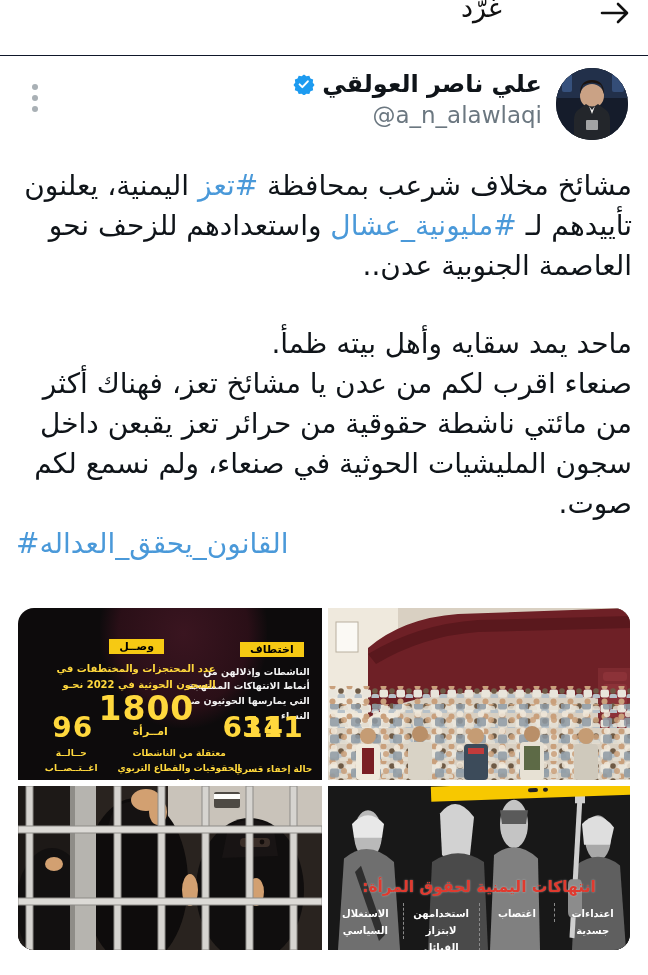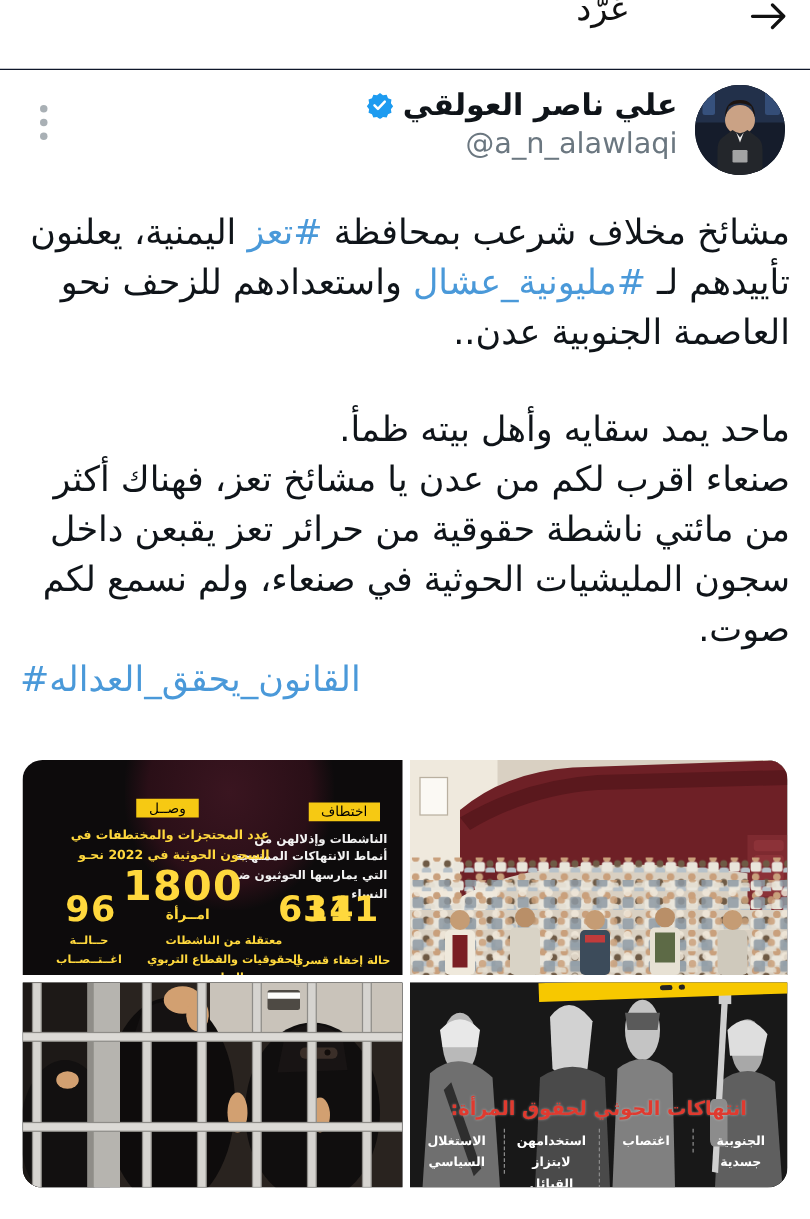--- a/index.html
+++ b/index.html
@@ -31,21 +31,21 @@
   
   .media-grid { margin:44px 18px 0 18px; width:612px; height:342px;
     display:grid; grid-template-columns:304px 302px; grid-template-rows:172px 164px;
     gap:6px; border-radius:16px; overflow:hidden; }
   .cell { position:relative; overflow:hidden; background:#111; }
 
   
   .info-cell { background:#0d0b0c; direction:rtl; }
   .silhouette { position:absolute; right:18%; top:-40%; width:55%; height:110%;
     background:radial-gradient(ellipse at center, #3a1520 0%, #2a0f17 55%, rgba(13,11,12,0) 72%); }
-  .tagbox { position:absolute; background:#f6c913; color:#000; font-weight:normal; font-size:11px; padding:1px 10px; }
+  .tagbox { position:absolute; background:#f6c913; color:#000; font-weight:bold; font-size:11px; padding:1px 10px; }
   .ykd { color:#ffd83d; position:absolute; font-weight:bold; }
   .wsm { color:#f2f2f2; position:absolute; font-weight:bold; }
   .bignum { font-size:28px; letter-spacing:1px; text-align:center; }
 
   
   .cell svg { display:block; width:100%; height:100%; }
 
   
   .poster-cell { background:#141414; }
   .poster-photo { position:absolute; top:0; left:0; width:100%; height:58%; }
@@ -243,23 +243,23 @@
           <path d="M248 46 q22-10 44 0 l6 49 l-54 0 z" fill="#5f5f5f"></path>
           <path d="M244 88 L252 6" stroke="#cfcfcf" stroke-width="5"></path>
           <rect x="240" y="54" width="14" height="22" rx="3" fill="#8c8c8c"></rect>
           <rect x="247" y="2" width="10" height="8" fill="#cfcfcf"></rect>
         </g>
       </svg>
       <div class="poster-banner">
           <i></i>
           <i></i>
         </div>
-      <div class="poster-title">انتهاكات الحوثي لحقوق المرأة:</div>
+      <div class="poster-title">انتهاكات اليمنية لحقوق المرأة:</div>
       <div class="poster-items">
-        <div class="poster-item">الجنوبية جسدية</div>
+        <div class="poster-item">اعتداءات جسدية</div>
         <div class="poster-item">اغتصاب</div>
         <div class="poster-item">استخدامهن لابتزاز القبائل</div>
         <div class="poster-item">الاستغلال السياسي</div>
       </div>
     </div>
   </div>
 
   <div class="bottom-space"></div>
 </div>
 

